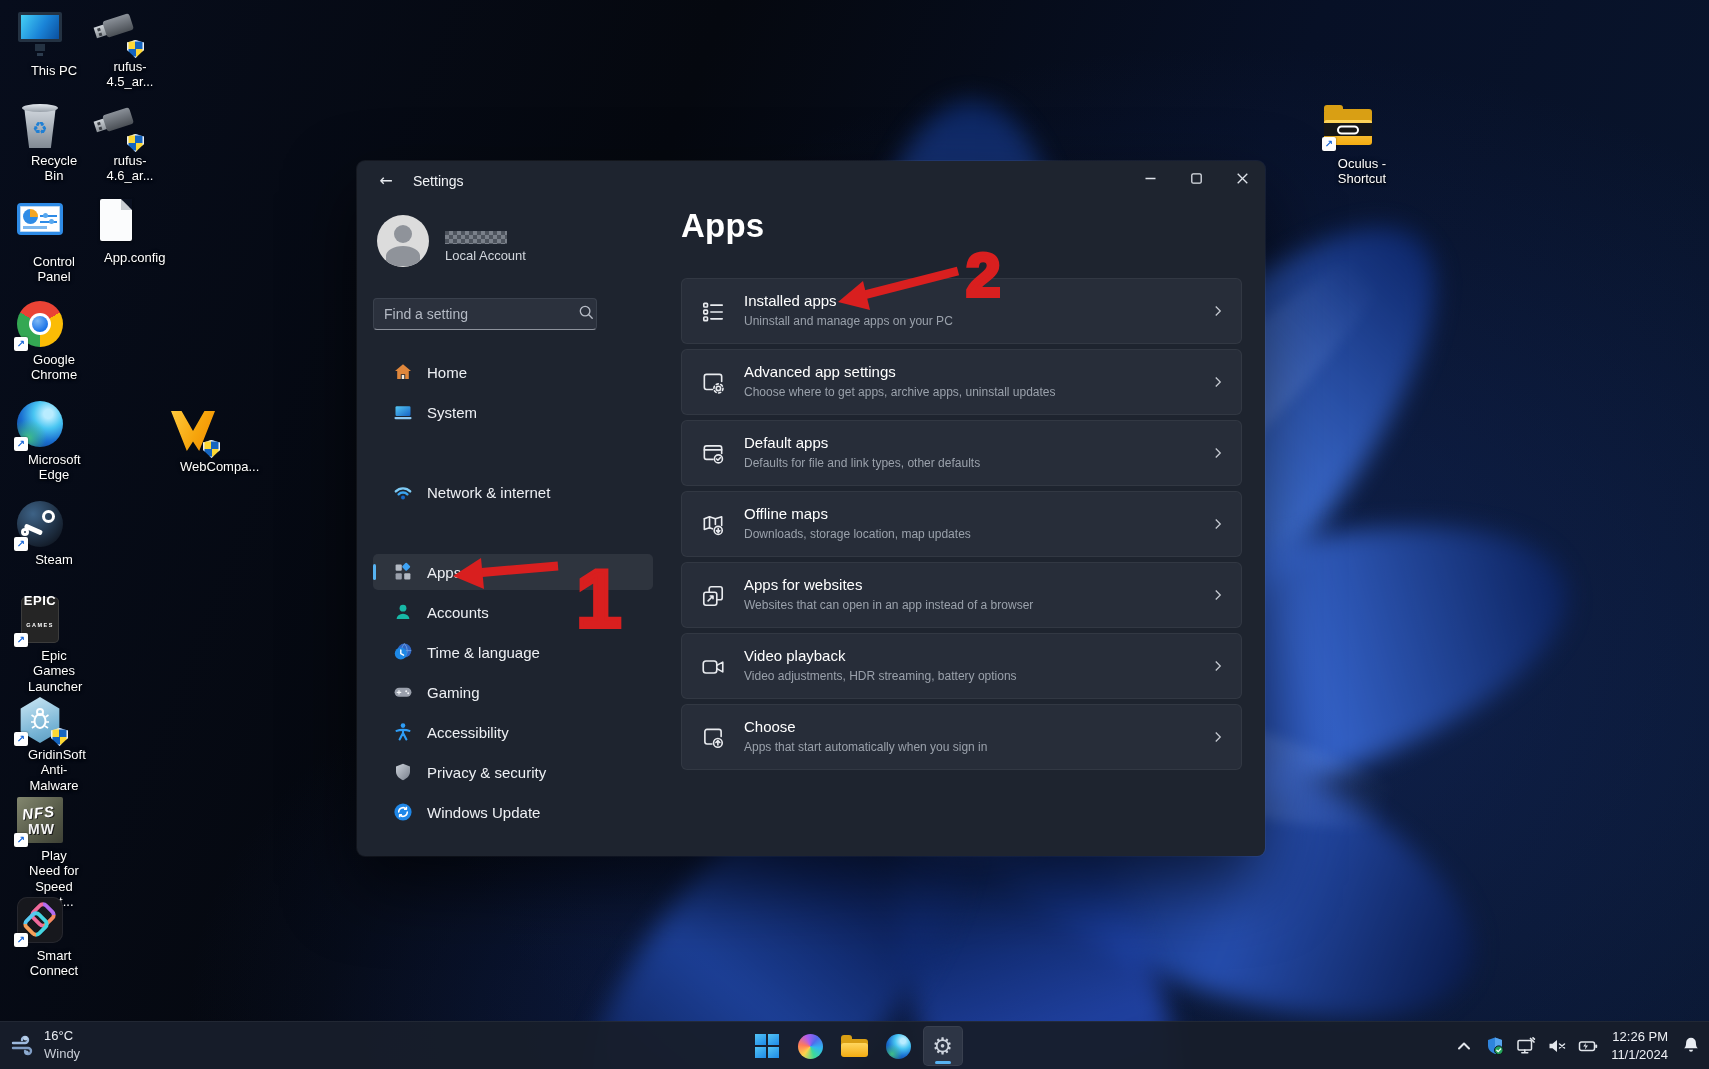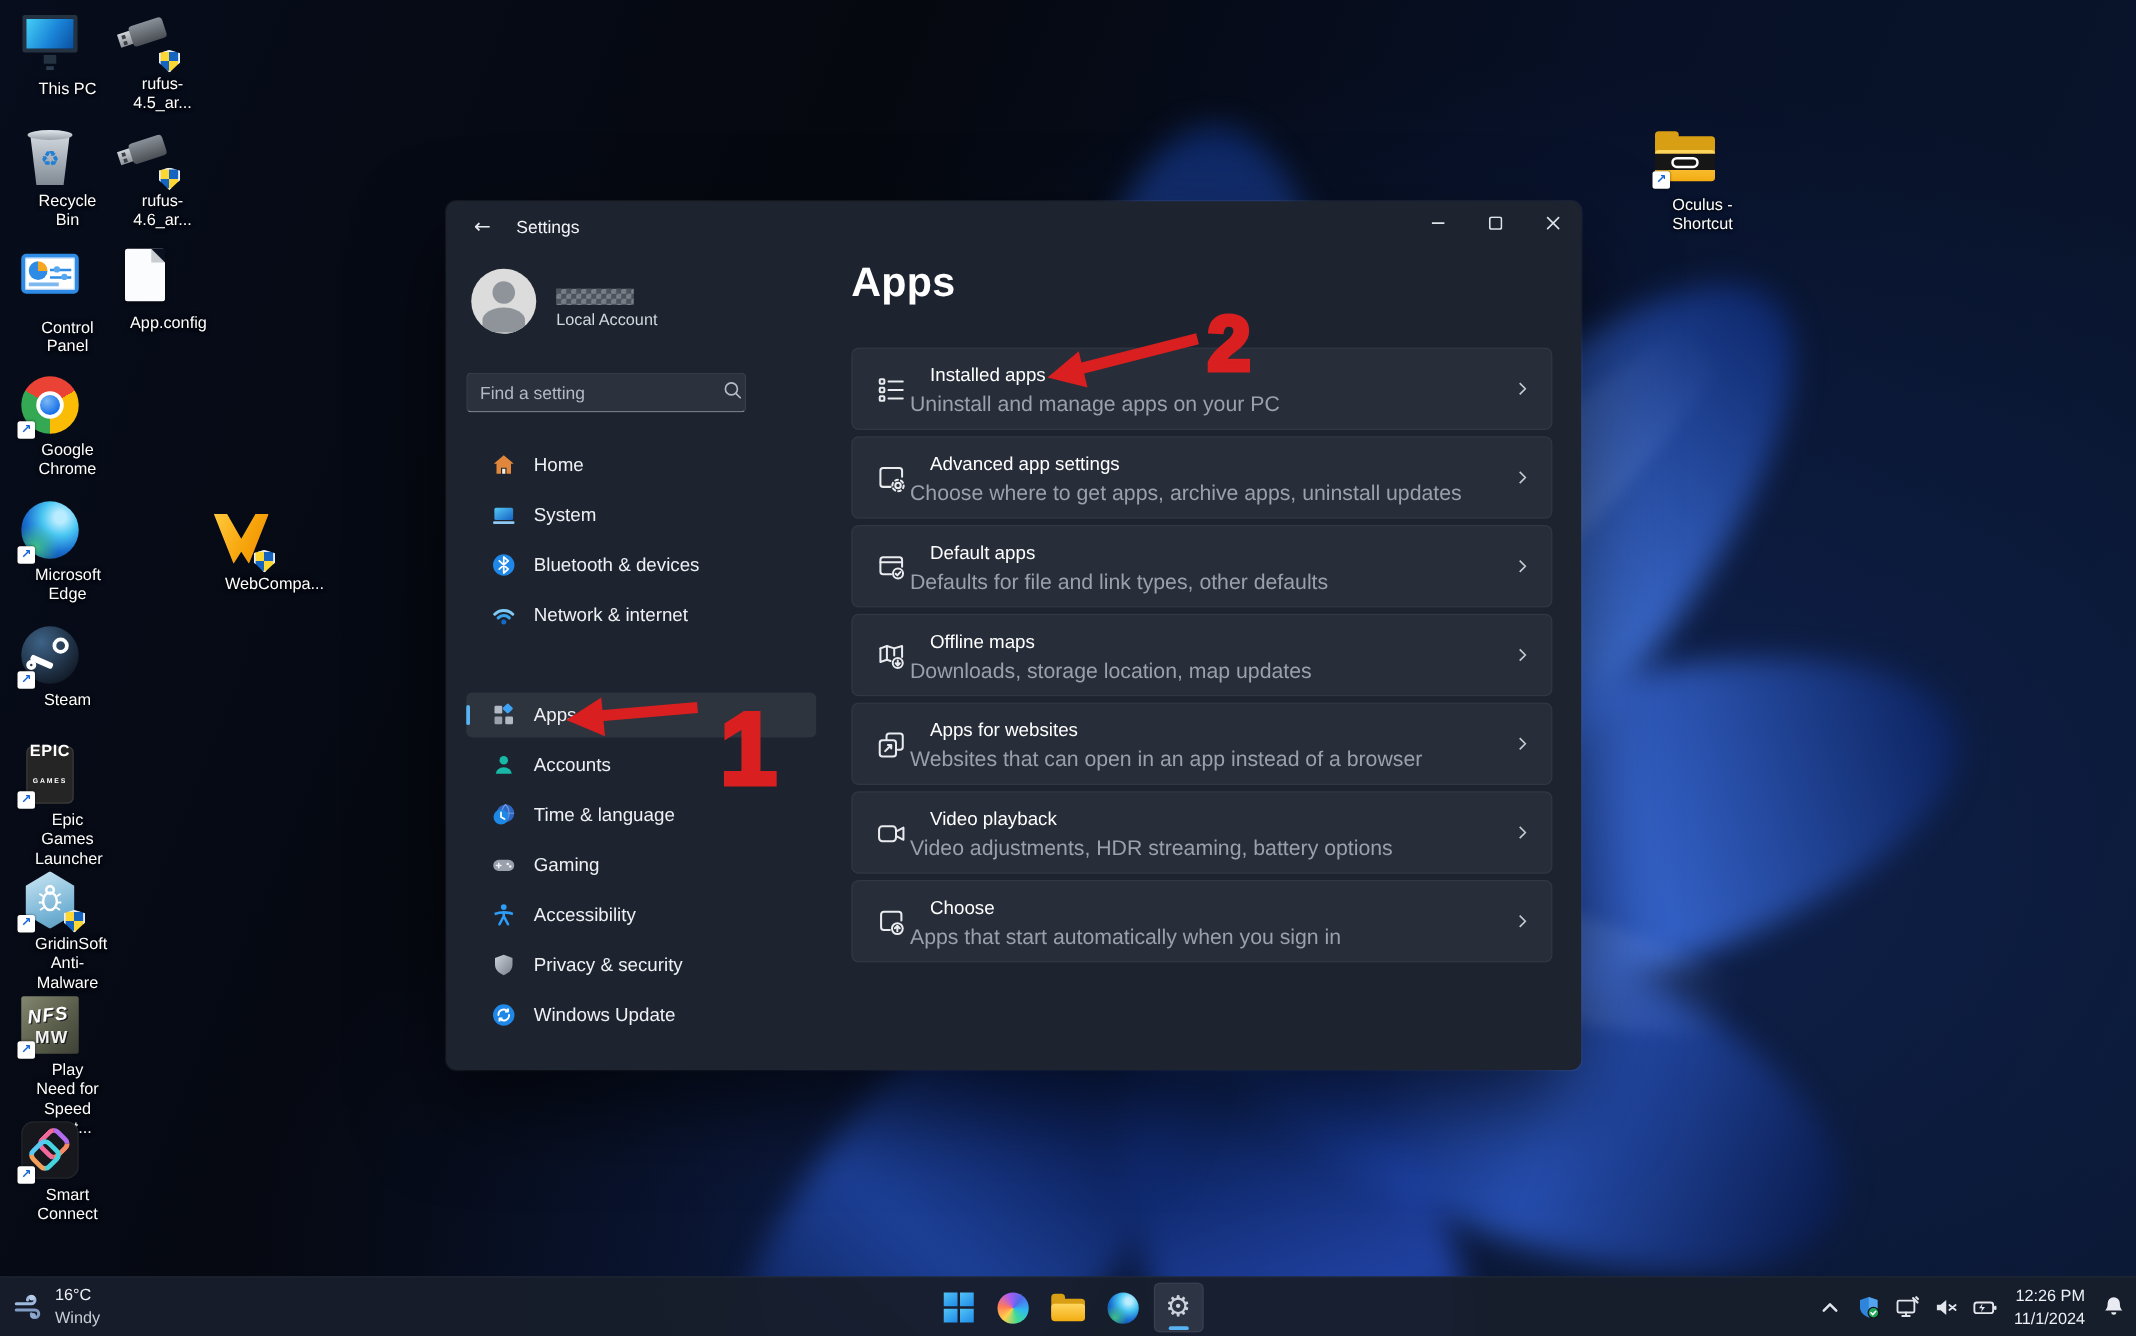--- a/index.html
+++ b/index.html
@@ -174,21 +174,21 @@
     border-radius:2px; background:#57b3f2; }
   .nav-ic { width:20px; height:20px; margin:0 14px 0 20px; flex:0 0 auto; }
   .nav-lbl { font-size:15px; color:#eef0f4; }
   
   .page-title { position:absolute; left:324px; top:46px; font-size:33px; font-weight:600; color:#fff; letter-spacing:.2px; }
   .card { position:absolute; left:324px; width:561px; height:66px; border-radius:6px;
     background:#272d39; border:1px solid rgba(255,255,255,.055); cursor:pointer; }
   .card .cicon { position:absolute; left:18px; top:20px; width:26px; height:26px; }
   .cicon svg { stroke:#e9ebef; fill:none; stroke-width:1.5; stroke-linecap:round; stroke-linejoin:round; }
   .card .c-title { position:absolute; left:62px; top:13px; font-size:15px; color:#fff; }
-  .card .c-sub { position:absolute; left:46px; top:35px; font-size:17px; color:#9aa1ab; }
+  .card .c-sub { position:absolute; left:62px; top:35px; font-size:12px; color:#9aa1ab; }
   .card .chev { position:absolute; right:14px; top:23px; width:18px; height:18px; }
   .chev svg { stroke:#c6cbd2; stroke-width:1.7; fill:none; }
 
   
   .anno { position:absolute; inset:0; pointer-events:none; }
 
   
   .taskbar { position:absolute; left:0; bottom:0; width:100%; height:48px; background:rgba(23,30,43,.94);
     border-top:1px solid rgba(255,255,255,.05); }
   .weather { position:absolute; left:10px; top:5px; display:flex; align-items:center; gap:8px; cursor:pointer; }
@@ -439,28 +439,20 @@
       <span class="nav-lbl">Home</span>
     </div>
     <div class="nav-item" style="top:233px">
 
       <svg class="nav-ic" viewBox="0 0 20 20">
           <rect x="2.5" y="4.2" width="15" height="9.8" rx="1.3" fill="url(#gsys)"></rect>
           <rect x="1.4" y="15" width="17.2" height="2.2" rx="1.1" fill="#8ec9f2"></rect>
         </svg>
       <span class="nav-lbl">System</span>
     </div>
-    <div class="nav-item" style="top:273px">
-
-      <svg class="nav-ic" viewBox="0 0 20 20">
-          <circle cx="10" cy="10" r="8.6" fill="#1f87e8"></circle>
-          <path d="M10 3.6 V16.4 M10 3.6 L13.6 6.7 L6.4 13.3 M10 16.4 L13.6 13.3 L6.4 6.7" stroke="#fff" stroke-width="1.4" fill="none" stroke-linejoin="round" stroke-linecap="round"></path>
-        </svg>
-      <span class="nav-lbl">Bluetooth &amp; devices</span>
-    </div>
     <div class="nav-item" style="top:313px">
 
       <svg class="nav-ic" viewBox="0 0 20 20">
           <path d="M2.8 9.4 a10 10 0 0 1 14.4 0" stroke="#7fcbf5" stroke-width="2.4" fill="none" stroke-linecap="round"></path>
           <path d="M5.6 12.3 a6.2 6.2 0 0 1 8.8 0" stroke="#3aa4ef" stroke-width="2.4" fill="none" stroke-linecap="round"></path>
           <circle cx="10" cy="15.6" r="2" fill="#1569c8"></circle>
         </svg>
       <span class="nav-lbl">Network &amp; internet</span>
     </div>
     <div class="nav-item selected" style="top:393px">

